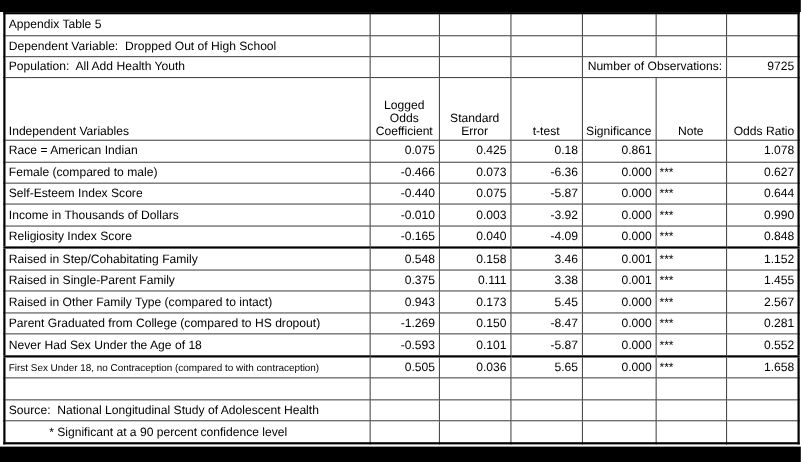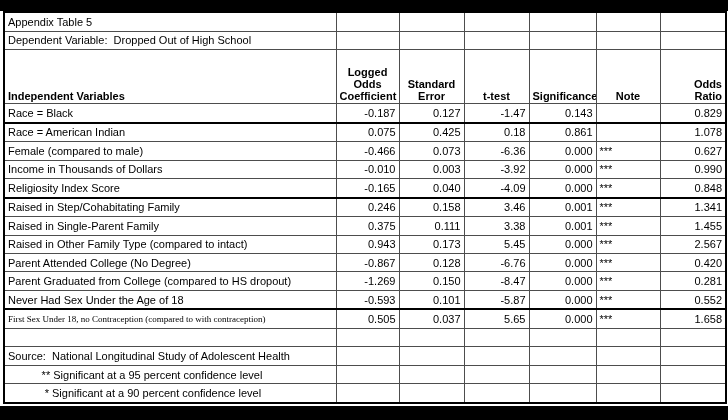--- a/index.html
+++ b/index.html
@@ -31,27 +31,26 @@
     line-height: 12px;
     vertical-align: middle;
     height: 13px;
   }
   tr.hdr { height: 41px; }
   tr.hdr td {
     vertical-align: bottom;
     white-space: pre-line;
     line-height: 12px;
     padding-bottom: 1px;
-    font-weight: bold;
   }
   tr.divider td { border-bottom: 2px solid #000; }
   td.tl { text-align: left; }
   td.tr { text-align: right; }
   td.ctr { text-align: center; }
-  td.small { font-size: 9px; font-family: Liberation Serif, serif; }
+  td.small { font-size: 9px; }
 </style>
 </head>
 <body>
 
 <div id="top-bar" class="bar"></div>
 
 <div class="sheet">
   <table class="grid">
     <colgroup>
       <col style="width:332px">
@@ -74,160 +73,150 @@
         </tr>
         <tr>
           <td class="tl">Dependent Variable:  Dropped Out of High School</td>
           <td class=""></td>
           <td class=""></td>
           <td class=""></td>
           <td class=""></td>
           <td class=""></td>
           <td class=""></td>
         </tr>
+        <tr>
+          <td class="tl">Population:  All Add Health Youth</td>
+          <td class=""></td>
+          <td class=""></td>
+          <td class=""></td>
+          <td class="tr" colspan="2">Number of Observations:</td>
+          <td class="tr">9725</td>
+        </tr>
         <tr class="hdr">
           <td class="tl">Independent Variables</td>
           <td class="ctr">Logged
 Odds
 Coefficient</td>
           <td class="ctr">Standard
 Error</td>
           <td class="ctr">t-test</td>
           <td class="ctr">Significance</td>
           <td class="ctr">Note</td>
           <td class="tr">Odds Ratio</td>
         </tr>
-        <tr class="divider">
-          <td class="tl">Race = Black</td>
-          <td class="tr">-0.187</td>
-          <td class="tr">0.127</td>
-          <td class="tr">-1.47</td>
-          <td class="tr">0.143</td>
-          <td class="tl"></td>
-          <td class="tr">0.829</td>
-        </tr>
         <tr>
           <td class="tl">Race = American Indian</td>
           <td class="tr">0.075</td>
           <td class="tr">0.425</td>
           <td class="tr">0.18</td>
           <td class="tr">0.861</td>
           <td class="tl"></td>
           <td class="tr">1.078</td>
         </tr>
         <tr>
           <td class="tl">Female (compared to male)</td>
           <td class="tr">-0.466</td>
           <td class="tr">0.073</td>
           <td class="tr">-6.36</td>
           <td class="tr">0.000</td>
           <td class="tl">***</td>
           <td class="tr">0.627</td>
         </tr>
         <tr>
+          <td class="tl">Self-Esteem Index Score</td>
+          <td class="tr">-0.440</td>
+          <td class="tr">0.075</td>
+          <td class="tr">-5.87</td>
+          <td class="tr">0.000</td>
+          <td class="tl">***</td>
+          <td class="tr">0.644</td>
+        </tr>
+        <tr>
           <td class="tl">Income in Thousands of Dollars</td>
           <td class="tr">-0.010</td>
           <td class="tr">0.003</td>
           <td class="tr">-3.92</td>
           <td class="tr">0.000</td>
           <td class="tl">***</td>
           <td class="tr">0.990</td>
         </tr>
         <tr class="divider">
           <td class="tl">Religiosity Index Score</td>
           <td class="tr">-0.165</td>
           <td class="tr">0.040</td>
           <td class="tr">-4.09</td>
           <td class="tr">0.000</td>
           <td class="tl">***</td>
           <td class="tr">0.848</td>
         </tr>
         <tr>
           <td class="tl">Raised in Step/Cohabitating Family</td>
-          <td class="tr">0.246</td>
+          <td class="tr">0.548</td>
           <td class="tr">0.158</td>
           <td class="tr">3.46</td>
           <td class="tr">0.001</td>
           <td class="tl">***</td>
-          <td class="tr">1.341</td>
+          <td class="tr">1.152</td>
         </tr>
         <tr>
           <td class="tl">Raised in Single-Parent Family</td>
           <td class="tr">0.375</td>
           <td class="tr">0.111</td>
           <td class="tr">3.38</td>
           <td class="tr">0.001</td>
           <td class="tl">***</td>
           <td class="tr">1.455</td>
         </tr>
         <tr>
           <td class="tl">Raised in Other Family Type (compared to intact)</td>
           <td class="tr">0.943</td>
           <td class="tr">0.173</td>
           <td class="tr">5.45</td>
           <td class="tr">0.000</td>
           <td class="tl">***</td>
           <td class="tr">2.567</td>
         </tr>
         <tr>
-          <td class="tl">Parent Attended College (No Degree)</td>
-          <td class="tr">-0.867</td>
-          <td class="tr">0.128</td>
-          <td class="tr">-6.76</td>
-          <td class="tr">0.000</td>
-          <td class="tl">***</td>
-          <td class="tr">0.420</td>
-        </tr>
-        <tr>
           <td class="tl">Parent Graduated from College (compared to HS dropout)</td>
           <td class="tr">-1.269</td>
           <td class="tr">0.150</td>
           <td class="tr">-8.47</td>
           <td class="tr">0.000</td>
           <td class="tl">***</td>
           <td class="tr">0.281</td>
         </tr>
         <tr class="divider">
           <td class="tl">Never Had Sex Under the Age of 18</td>
           <td class="tr">-0.593</td>
           <td class="tr">0.101</td>
           <td class="tr">-5.87</td>
           <td class="tr">0.000</td>
           <td class="tl">***</td>
           <td class="tr">0.552</td>
         </tr>
         <tr>
           <td class="tl small">First Sex Under 18, no Contraception (compared to with contraception)</td>
           <td class="tr">0.505</td>
-          <td class="tr">0.037</td>
+          <td class="tr">0.036</td>
           <td class="tr">5.65</td>
           <td class="tr">0.000</td>
           <td class="tl">***</td>
           <td class="tr">1.658</td>
         </tr>
         <tr>
           <td class=""></td>
           <td class=""></td>
           <td class=""></td>
           <td class=""></td>
           <td class=""></td>
           <td class=""></td>
           <td class=""></td>
         </tr>
         <tr>
           <td class="tl">Source:  National Longitudinal Study of Adolescent Health</td>
-          <td class=""></td>
-          <td class=""></td>
-          <td class=""></td>
-          <td class=""></td>
-          <td class=""></td>
-          <td class=""></td>
-        </tr>
-        <tr>
-          <td class="tl">           ** Significant at a 95 percent confidence level</td>
           <td class=""></td>
           <td class=""></td>
           <td class=""></td>
           <td class=""></td>
           <td class=""></td>
           <td class=""></td>
         </tr>
         <tr>
           <td class="tl">            * Significant at a 90 percent confidence level</td>
           <td class=""></td>

